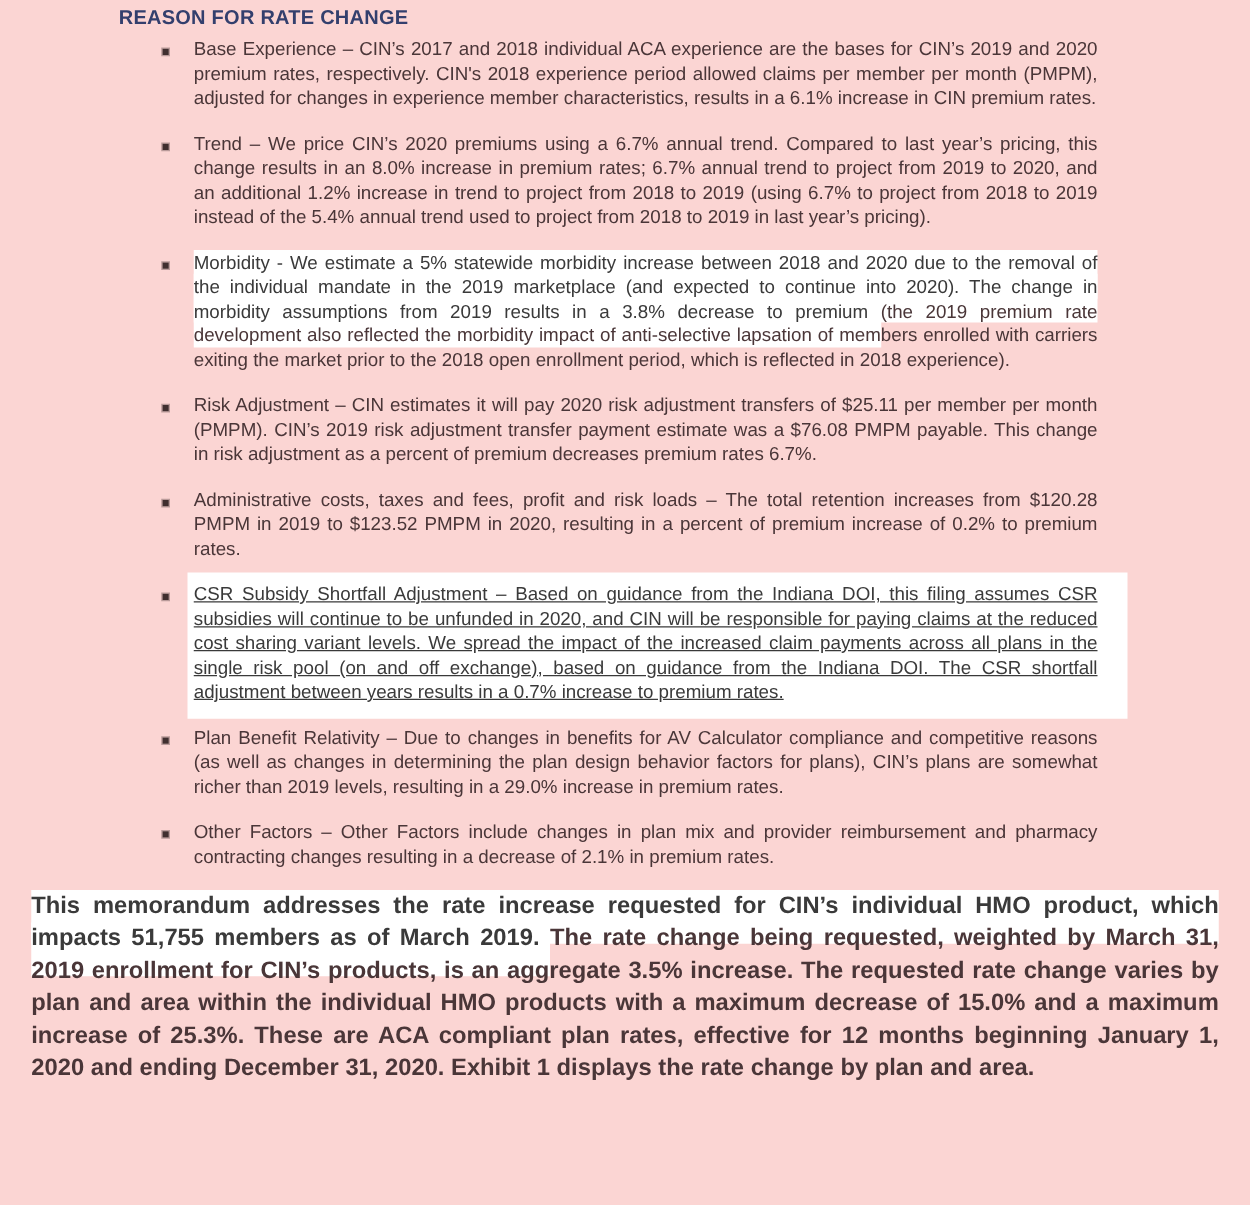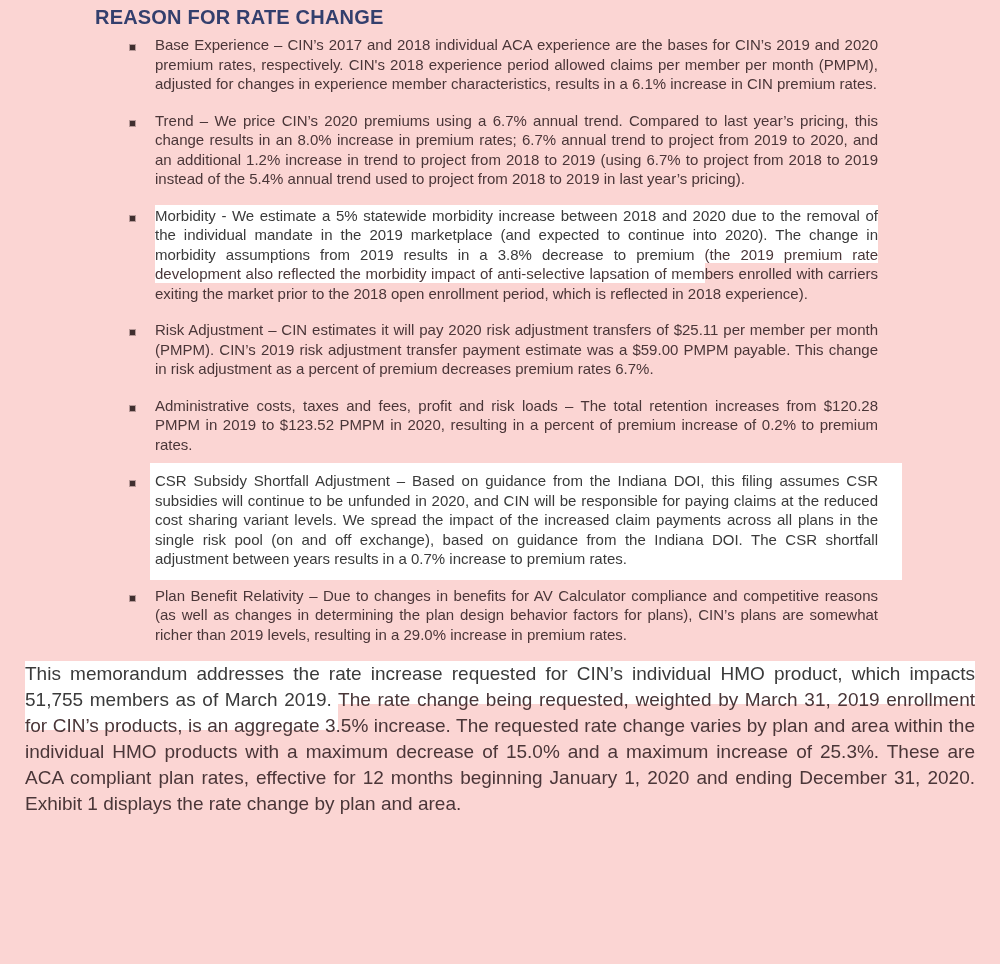--- a/index.html
+++ b/index.html
@@ -12,21 +12,21 @@
   }
   *{margin:0;padding:0;box-sizing:content-box;}
   html,body{width:1000px;height:964px;overflow:hidden;}
   body{
     background:var(--bg);
     font-family:"Liberation Sans","DejaVu Sans",sans-serif;
     color:var(--ink);
   }
   .heading{
     padding:6px 0 0 95px;
-    font-size:20px;
+    font-size:16px;
     font-weight:bold;
     letter-spacing:.2px;
     color:var(--navy);
   }
   .bullet-list{
     margin:6px 0 0 130px;
     width:748px;
   }
   .bullet-item{
     display:flex;
@@ -54,26 +54,28 @@
     color:var(--ink-hl);
     padding:2px 0 20px;
     -webkit-box-decoration-break:clone;
     box-decoration-break:clone;
   }
   .block-hl{
     background:var(--hl);
     color:var(--ink-hl);
     padding:8px 24px 11px 5px;
     margin:-8px -24px -11px -5px;
+    text-decoration:underline;
   }
   .closing{
     margin:16px 25px 0 25px;
     font-size:19px;
     line-height:26px;
     text-align:justify;
+    font-weight:bold;
   }
 </style>
 </head>
 <body>
 
 <div class="heading">REASON FOR RATE CHANGE</div>
 
 <div class="bullet-list" id="bullet-list">
     <div class="bullet-item">
       <div class="marker-col"><span class="sq"></span></div>
@@ -82,29 +84,33 @@
     <div class="bullet-item">
       <div class="marker-col"><span class="sq"></span></div>
       <div class="bullet-text"><span class="">Trend – We price CIN’s 2020 premiums using a 6.7% annual trend. Compared to last year’s pricing, this change results in an 8.0% increase in premium rates; 6.7% annual trend to project from 2019 to 2020, and an additional 1.2% increase in trend to project from 2018 to 2019 (using 6.7% to project from 2018 to 2019 instead of the 5.4% annual trend used to project from 2018 to 2019 in last year’s pricing).</span></div>
     </div>
     <div class="bullet-item">
       <div class="marker-col"><span class="sq"></span></div>
       <div class="bullet-text"><span class="hl">Morbidity - We estimate a 5% statewide morbidity increase between 2018 and 2020 due to the removal of the individual mandate in the 2019 marketplace (and expected to continue into 2020). The change in morbidity assumptions from 2019 results in a 3.8% decrease to premium </span><span class="">(the 2019 premium rate development also reflected the morbidity impact of anti-selective lapsation of members enrolled with carriers exiting the market prior to the 2018 open enrollment period, which is reflected in 2018 experience).</span></div>
     </div>
     <div class="bullet-item">
       <div class="marker-col"><span class="sq"></span></div>
-      <div class="bullet-text"><span class="">Risk Adjustment – CIN estimates it will pay 2020 risk adjustment transfers of $25.11 per member per month (PMPM). CIN’s 2019 risk adjustment transfer payment estimate was a $59.00 PMPM payable. This change in risk adjustment as a percent of premium decreases premium rates 6.7%.</span></div>
+      <div class="bullet-text"><span class="">Risk Adjustment – CIN estimates it will pay 2020 risk adjustment transfers of $25.11 per member per month (PMPM). CIN’s 2019 risk adjustment transfer payment estimate was a $76.08 PMPM payable. This change in risk adjustment as a percent of premium decreases premium rates 6.7%.</span></div>
     </div>
     <div class="bullet-item">
       <div class="marker-col"><span class="sq"></span></div>
       <div class="bullet-text"><span class="">Administrative costs, taxes and fees, profit and risk loads – The total retention increases from $120.28 PMPM in 2019 to $123.52 PMPM in 2020, resulting in a percent of premium increase of 0.2% to premium rates.</span></div>
     </div>
     <div class="bullet-item">
       <div class="marker-col"><span class="sq"></span></div>
       <div class="bullet-text block-hl"><span class="">CSR Subsidy Shortfall Adjustment – Based on guidance from the Indiana DOI, this filing assumes CSR subsidies will continue to be unfunded in 2020, and CIN will be responsible for paying claims at the reduced cost sharing variant levels. We spread the impact of the increased claim payments across all plans in the single risk pool (on and off exchange), based on guidance from the Indiana DOI. The CSR shortfall adjustment between years results in a 0.7% increase to premium rates.</span></div>
     </div>
     <div class="bullet-item">
       <div class="marker-col"><span class="sq"></span></div>
       <div class="bullet-text"><span class="">Plan Benefit Relativity – Due to changes in benefits for AV Calculator compliance and competitive reasons (as well as changes in determining the plan design behavior factors for plans), CIN’s plans are somewhat richer than 2019 levels, resulting in a 29.0% increase in premium rates.</span></div>
     </div>
+    <div class="bullet-item">
+      <div class="marker-col"><span class="sq"></span></div>
+      <div class="bullet-text"><span class="">Other Factors – Other Factors include changes in plan mix and provider reimbursement and pharmacy contracting changes resulting in a decrease of 2.1% in premium rates.</span></div>
+    </div>
   </div>
 
 <div class="closing" id="closing-paragraph"><span class="hl">This memorandum addresses the rate increase requested for CIN’s individual HMO product, which impacts 51,755 members as of March 2019. </span><span class="">The rate change being requested, weighted by March 31, 2019 enrollment for CIN’s products, is an aggregate 3.5% increase. The requested rate change varies by plan and area within the individual HMO products with a maximum decrease of 15.0% and a maximum increase of 25.3%. These are ACA compliant plan rates, effective for 12 months beginning January 1, 2020 and ending December 31, 2020. Exhibit 1 displays the rate change by plan and area.</span></div>
 
 </body></html>

